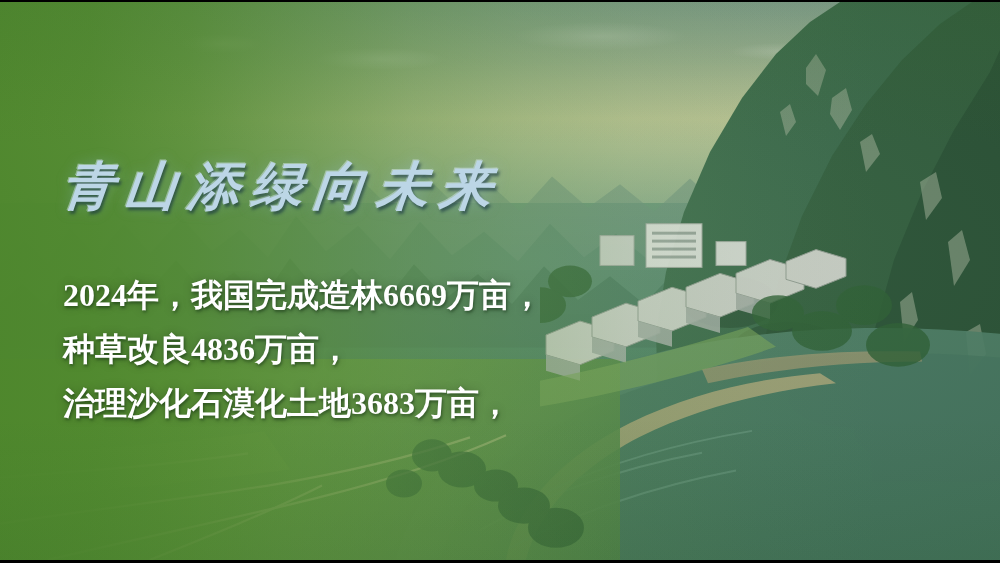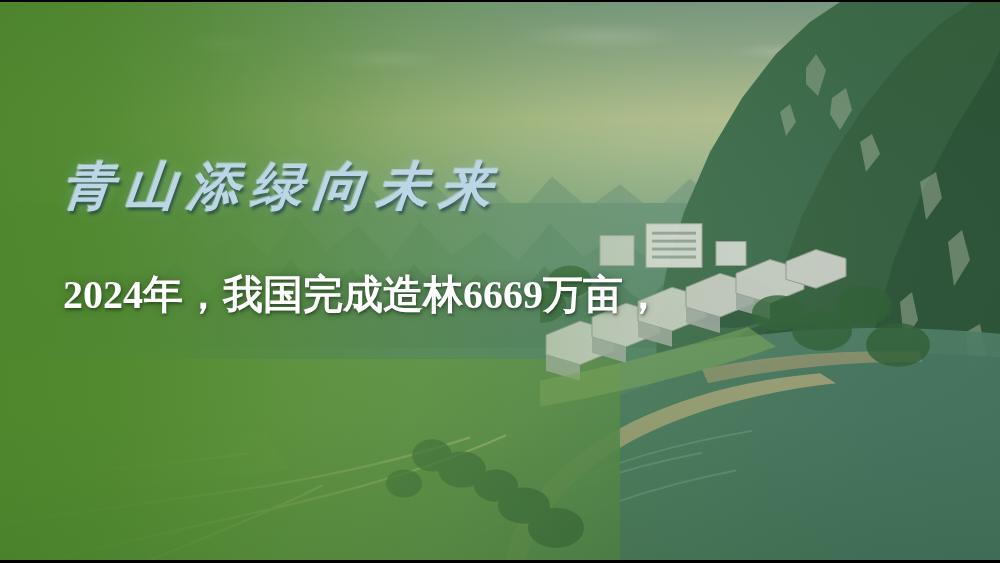--- a/index.html
+++ b/index.html
@@ -114,21 +114,21 @@
       0 0 14px rgba(150,195,225,.35),
       -1px -1px 0 rgba(230,244,252,.45);
     transform:skewX(-6deg);
   }
 
   .body-block{
     position:absolute;left:63px;top:268px;
   }
   .body-line{
     font-family:"Liberation Serif","DejaVu Serif",serif;
-    font-size:40px;
+    font-size:32px;
     font-weight:700;
     color:#ffffff;
     line-height:54px;
     white-space:nowrap;
     letter-spacing:0px;
     text-shadow:
       1px 2px 3px rgba(20,50,20,.55),
       0 0 10px rgba(0,0,0,.25);
   }
 </style>
@@ -290,19 +290,21 @@
 
   <div class="layer green-wash" style="position:absolute;z-index:20;"></div>
   <div class="layer green-wash-v" style="position:absolute;z-index:21;"></div>
 
   <div class="content">
 
     <div class="headline">青山添绿向未来</div>
 
     <div class="body-block">
       <div class="body-line">2024年，我国完成造林6669万亩，</div>
+      <div class="body-line">种草改良4836万亩，</div>
+      <div class="body-line">治理沙化石漠化土地3683万亩，</div>
     </div>
   </div>
 
   <div class="bar bar-top"></div>
   <div class="bar bar-bottom"></div>
 
 </div>
 
 </body></html>

